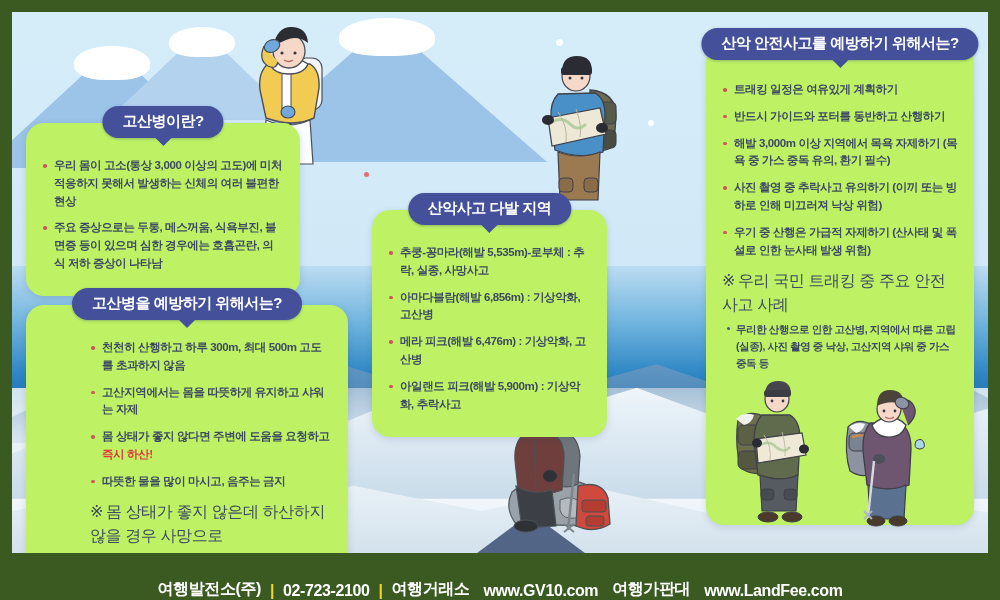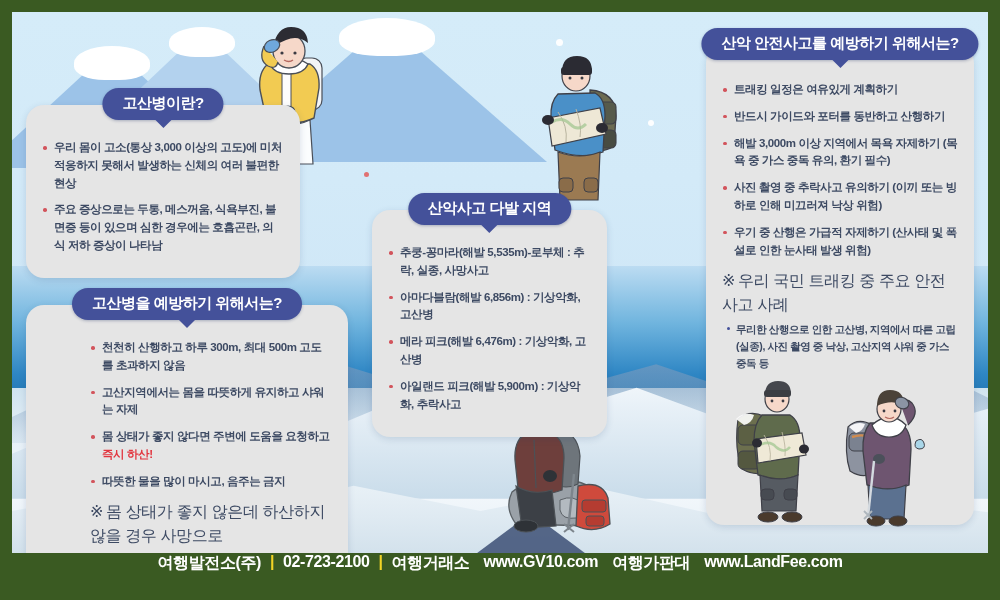--- a/index.html
+++ b/index.html
@@ -60,29 +60,29 @@
   }
   .dark-peak{
     position:absolute;left:46%;bottom:0;width:0;height:0;
     border-style:solid;border-width:0 70px 52px 70px;
     border-color:transparent transparent #3c4f74 transparent;opacity:.85;
   }
   .snowdot{position:absolute;background:#fff;border-radius:50%;opacity:.95;}
   
   .footer{
     position:absolute;left:0;bottom:0;width:1000px;height:47px;
-    background:#3a5a22;display:flex;align-items:flex-start;justify-content:center;
+    background:#3a5a22;display:flex;align-items:flex-end;justify-content:center;
     gap:0;color:#ffffff;font-size:16px;font-weight:bold;letter-spacing:-.4px;
   }
   .footer span{white-space:nowrap;}
   .sep{color:#f2d425;margin:0 9px;font-weight:bold;}
   .gap-s{display:inline-block;width:14px;}
   
   .card{
-    position:absolute;background:#e5e5e5;border-radius:18px;
+    position:absolute;background:#bef264;border-radius:18px;
     box-shadow:0 2px 7px rgba(40,70,110,.16);
   }
   .pill{
     position:absolute;top:-17px;left:50%;transform:translateX(-50%);
     background:#44519a;color:#ffffff;border-radius:17px;
     padding:6px 20px 7px;font-size:15px;font-weight:bold;white-space:nowrap;
     letter-spacing:-.5px;box-shadow:0 1px 3px rgba(30,45,95,.3);
   }
   .pill::after{
     content:"";position:absolute;left:50%;bottom:-8px;transform:translateX(-50%);
@@ -109,21 +109,21 @@
   .red{color:#e2353f;}
   .subnote{
     font-size:10.5px;line-height:1.6;color:#3d4a63;font-weight:bold;
     letter-spacing:-.4px;padding-left:14px;position:relative;margin-top:3px;
   }
   .subnote::before{
     content:"";position:absolute;left:5px;top:6px;width:3px;height:3px;
     border-radius:50%;background:#44519a;
   }
   
-  #card-altitude-sickness{left:26px;top:105px;width:274px;}
+  #card-altitude-sickness{left:26px;top:123px;width:274px;}
   #card-prevention{left:26px;top:305px;width:274px;padding-left:48px;}
   #card-hotspots{left:372px;top:210px;width:235px;}
   #card-safety{left:706px;top:45px;width:268px;height:480px;}
   #card-safety .card-body{padding:36px 16px 10px 16px;}
   
   .fig{position:absolute;}
   
   #hiker-yellow{left:222px;top:8px;width:110px;height:150px;}
   
   #hiker-map-blue{left:516px;top:38px;width:110px;height:160px;}

